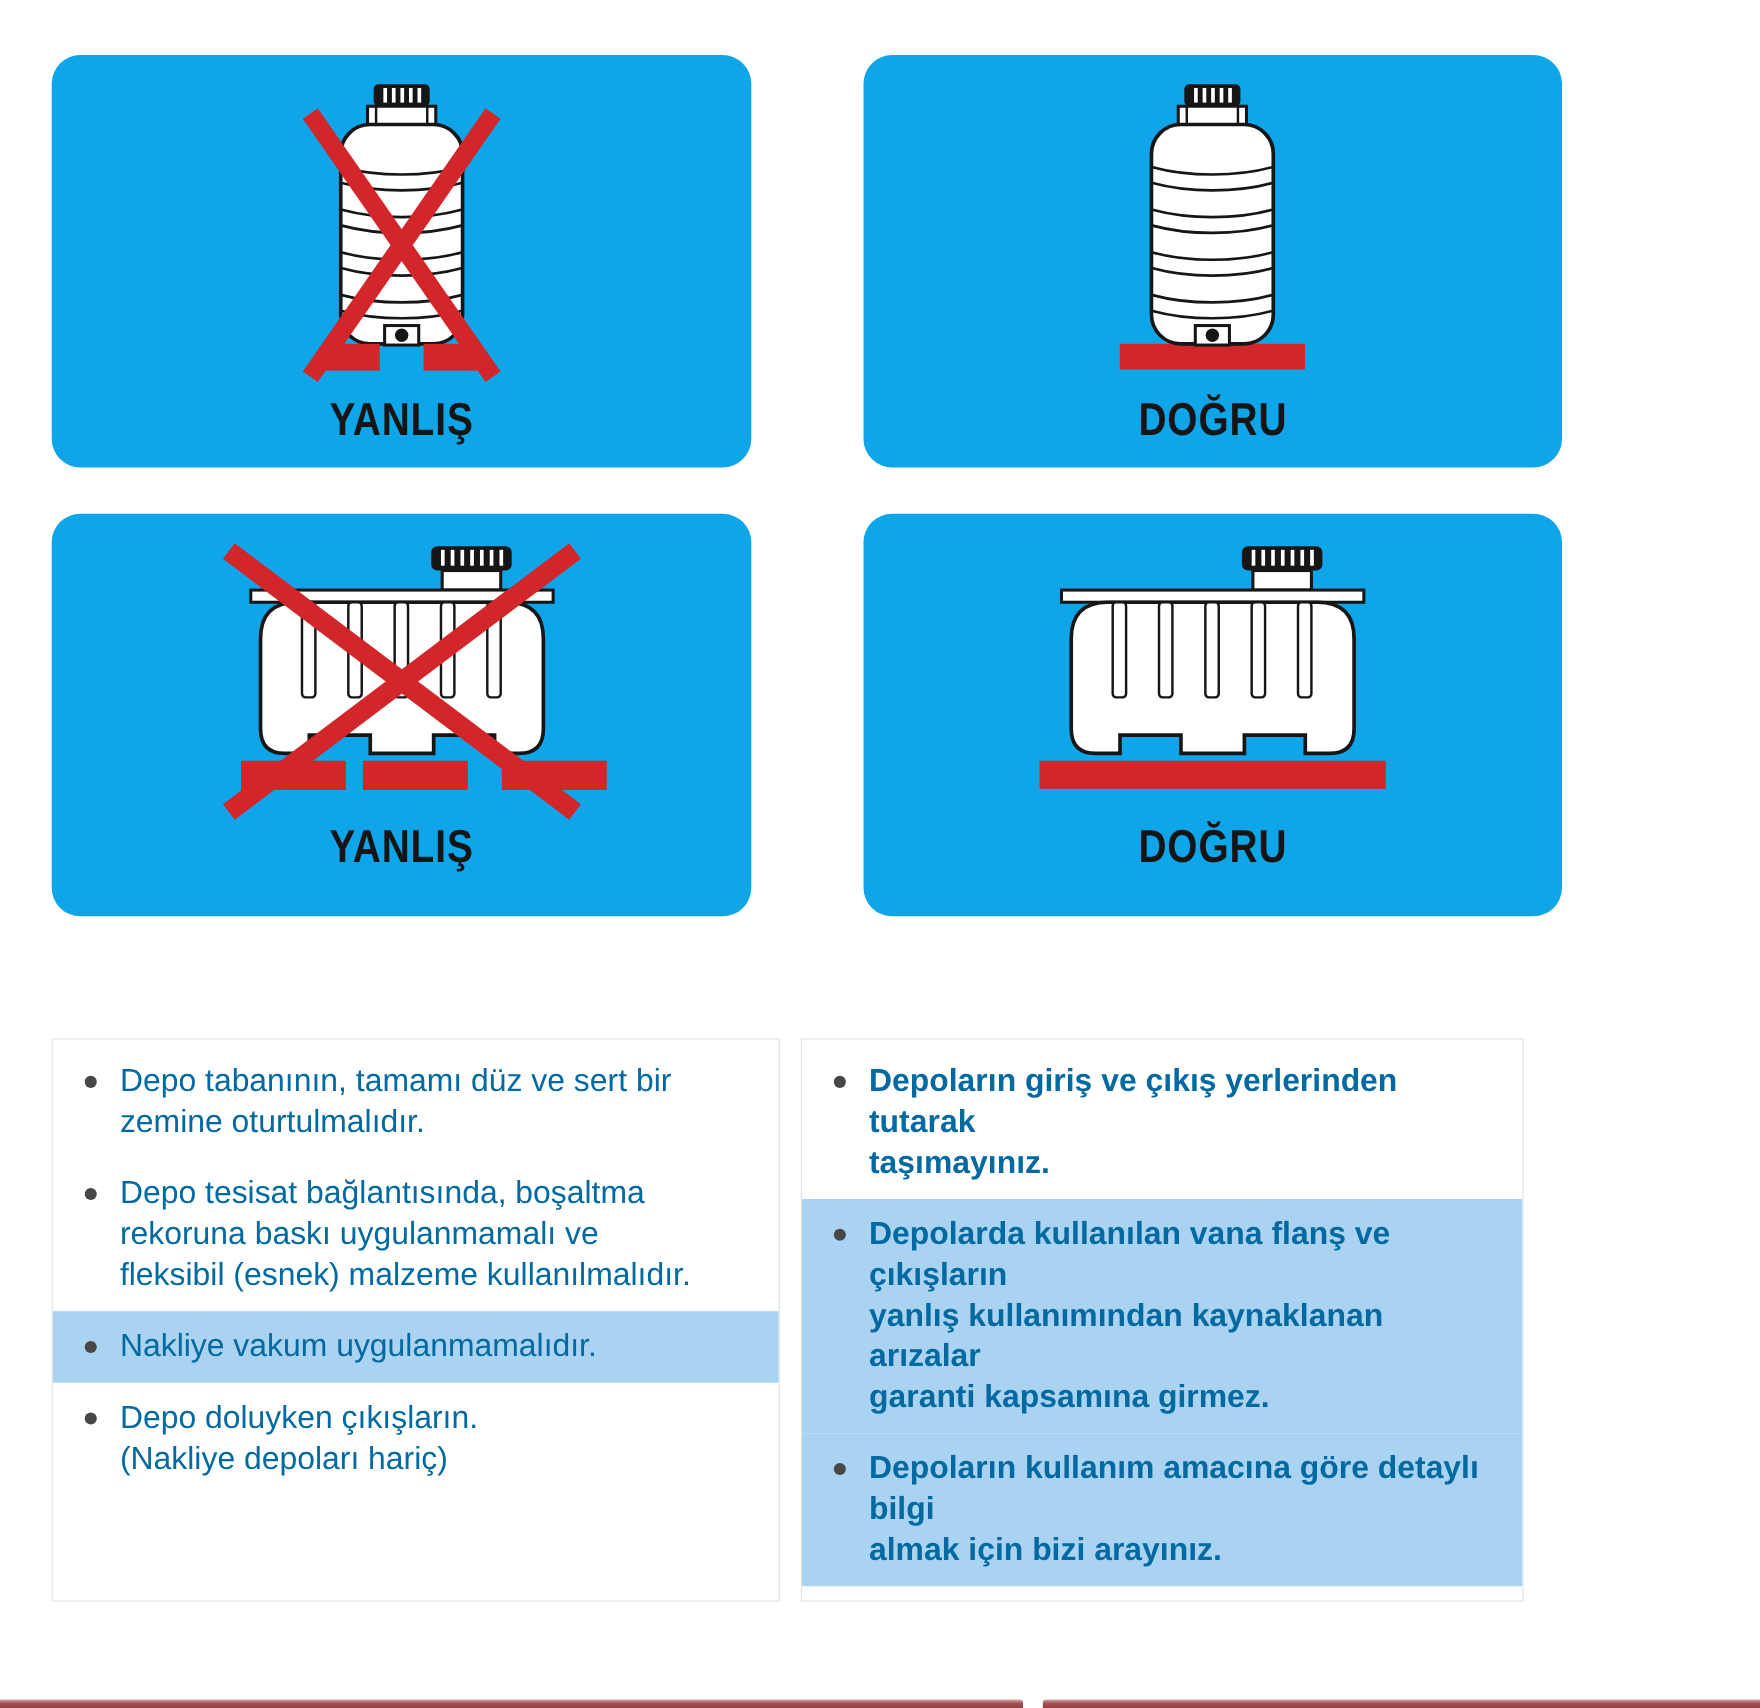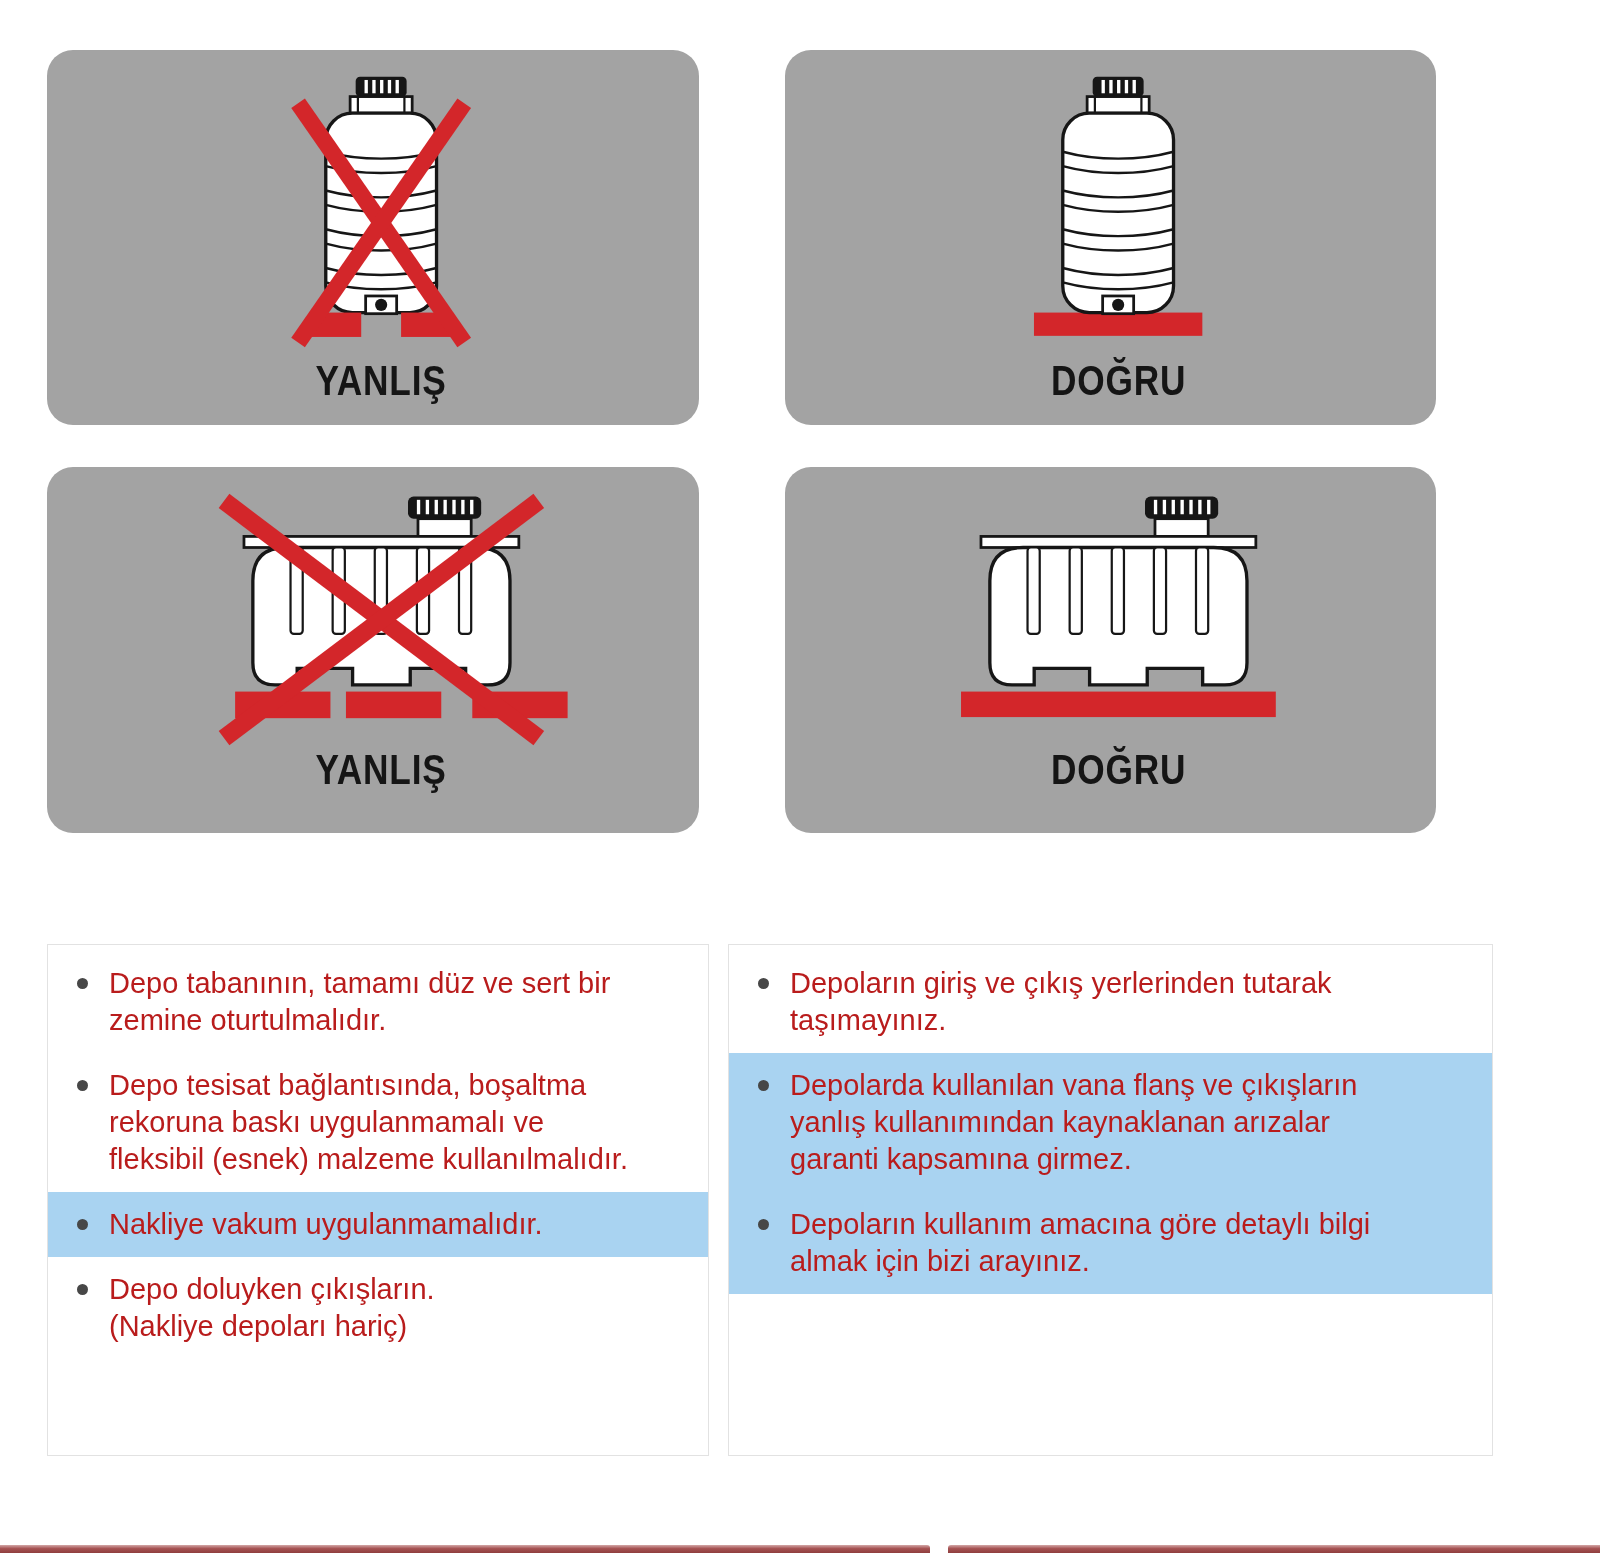--- a/index.html
+++ b/index.html
@@ -3,22 +3,22 @@
 <meta charset="utf-8">
 <style>
   html,body { margin:0; padding:0; }
   body {
     width:1600px; height:1553px; position:relative; background:#ffffff;
     font-family:"Liberation Sans", sans-serif; overflow:hidden;
   }
 
   
   .panel {
-    position:absolute; background:#a3a3a3; border-radius:26px;
-    display:flex; flex-direction:column; align-items:center;padding-left:16px;
+    position:absolute; background:#0ea5e9; border-radius:26px;
+    display:flex; flex-direction:column; align-items:center;
   }
   #panel-vw { left:47px;  top:50px;  width:636px; height:375px; }
   #panel-vc { left:785px; top:50px;  width:635px; height:375px; }
   #panel-hw { left:47px;  top:467px; width:636px; height:366px; }
   #panel-hc { left:785px; top:467px; width:635px; height:366px; }
 
   .panel svg.tall  { height:288px; margin-top:20px; }
   .panel svg.wide  { height:266px; margin-top:14px; }
 
   .panel-label {
@@ -27,26 +27,26 @@
     margin-top:2px; line-height:1.0;
   }
 
   
   .list {
     position:absolute; top:944px; height:512px; box-sizing:border-box;
     background:#ffffff; border:1px solid #e2e2e2; padding:6px 0;
     overflow:hidden;
   }
   #list-left  { left:47px;  width:662px; }
-  #list-right { left:728px; width:765px; }
+  #list-right { left:728px; width:657px;font-weight:bold; }
 
   .item {
     display:flex; align-items:flex-start; gap:21px;
     padding:14px 24px 14px 29px;
-    font-size:29px; line-height:37px; color:#b91c1c;
+    font-size:29px; line-height:37px; color:#0369a1;
     white-space:pre-line;
   }
   .item.hl { background:#a9d3f1; }
   .bullet {
     flex:none; width:11px; height:11px; border-radius:50%;
     background:#474747; margin-top:13px;
   }
   .item-text { flex:1; }
 
   

